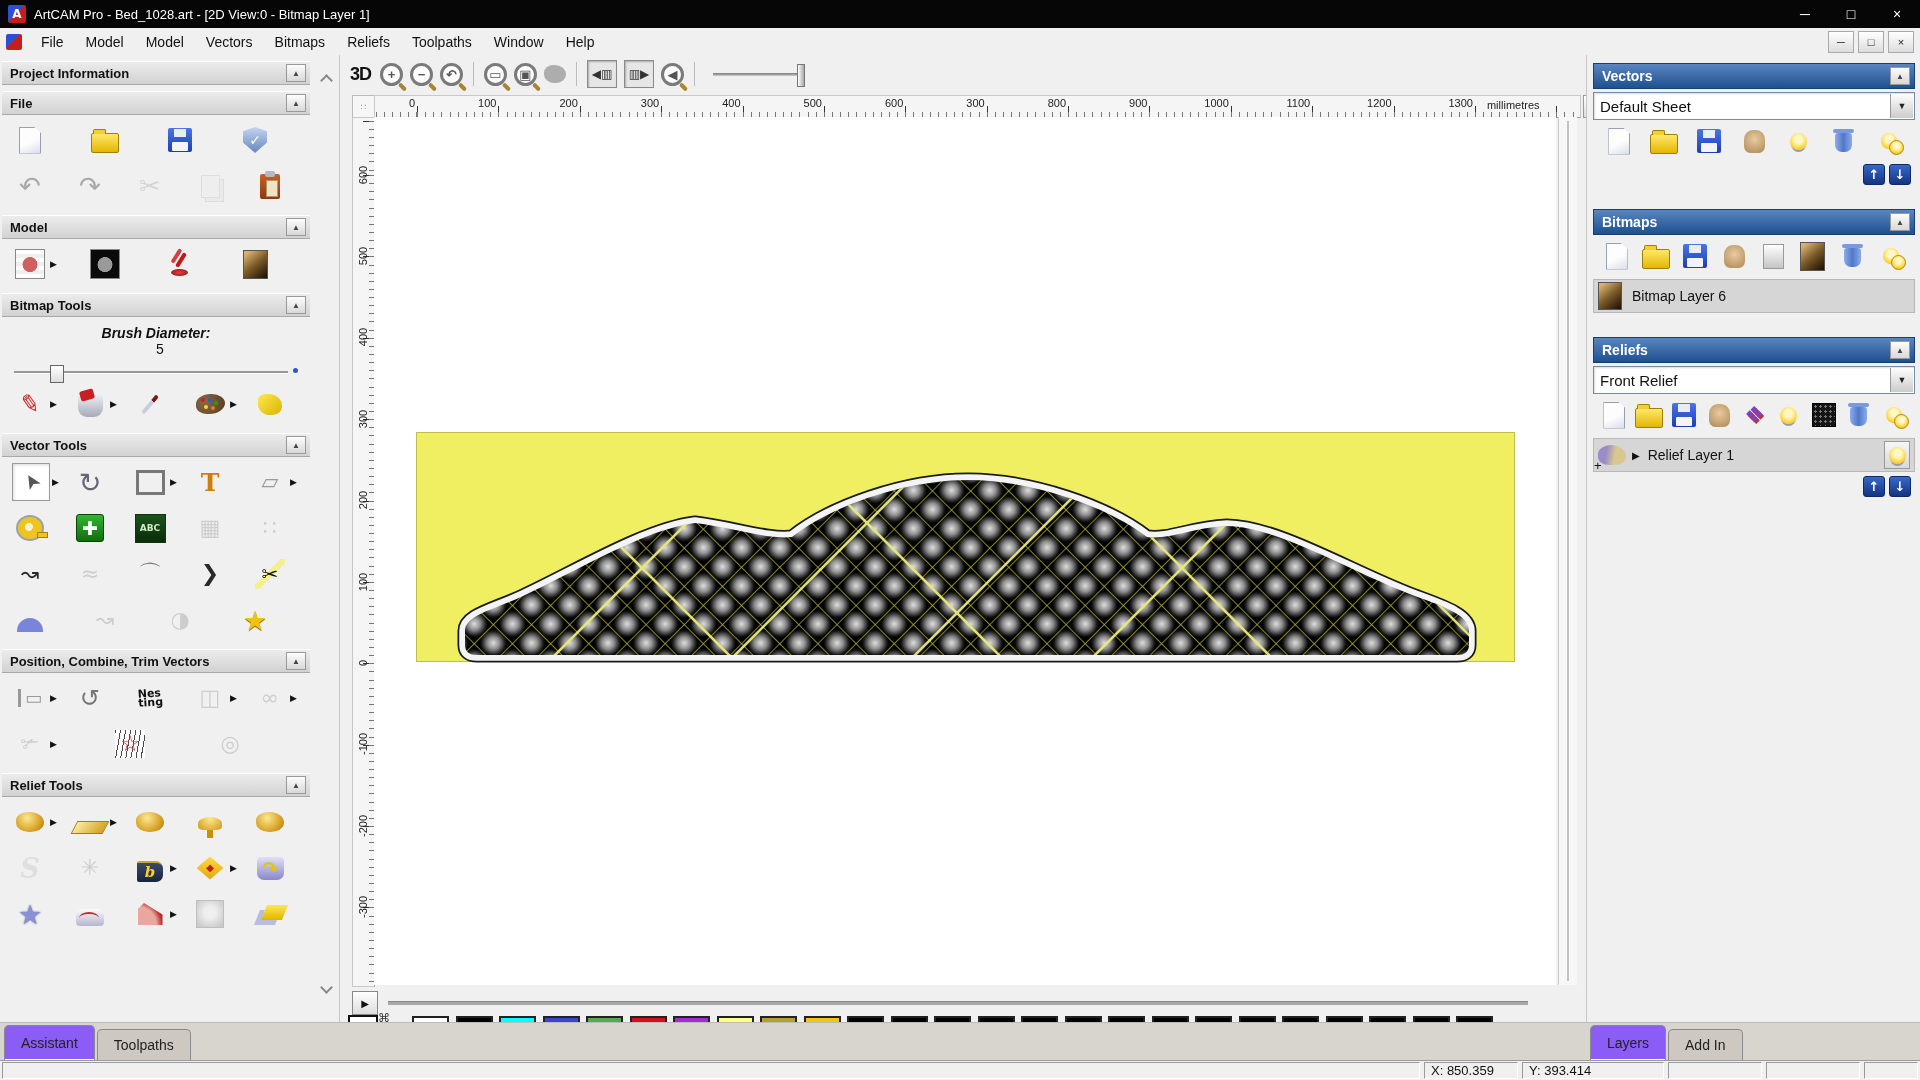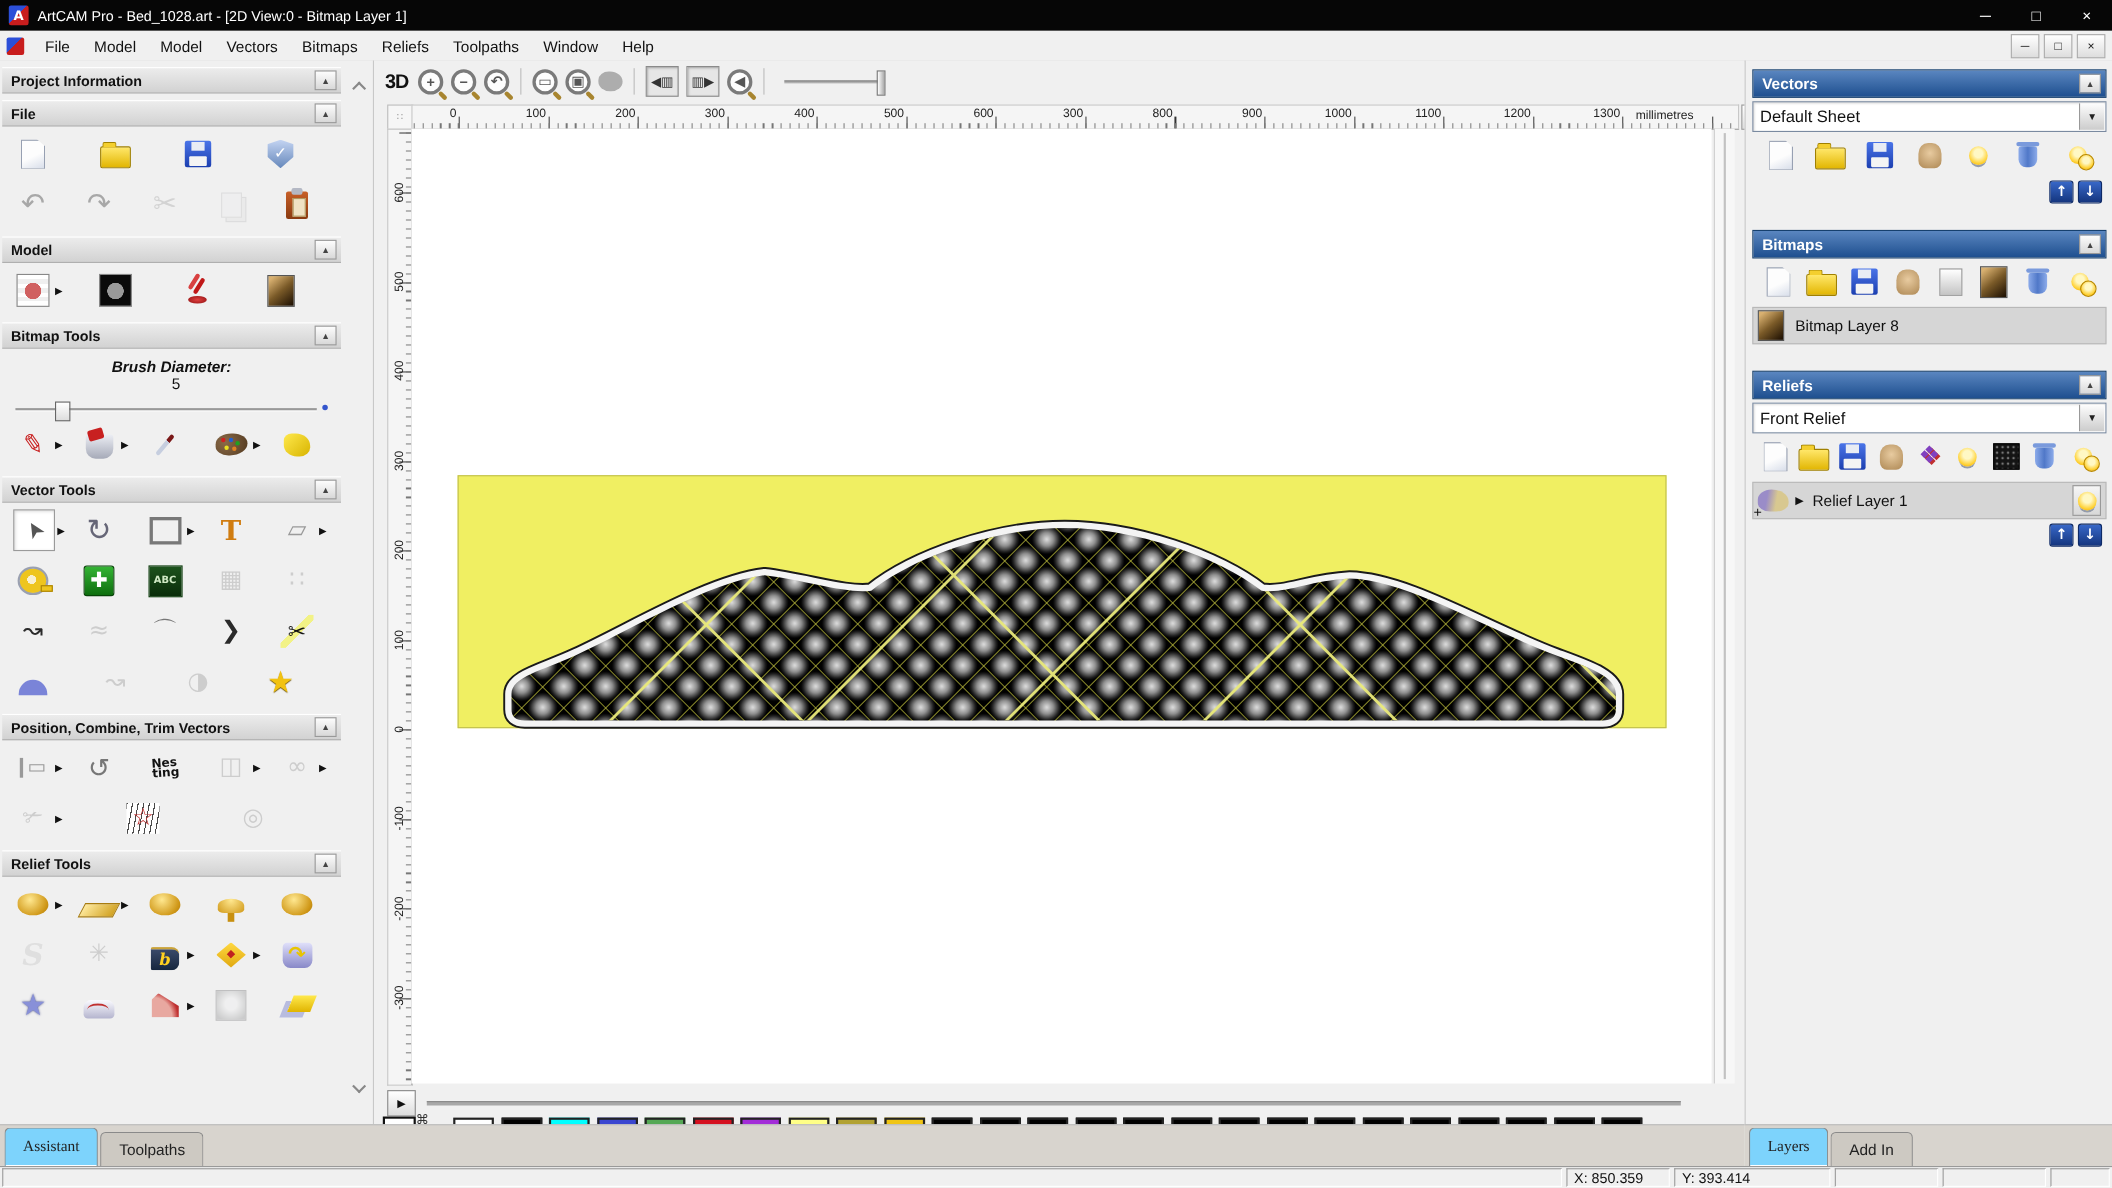--- a/index.html
+++ b/index.html
@@ -167,21 +167,21 @@
   .expander{font-size:10px;color:#111;margin:0 8px 0 4px;}
   .reliefthumb{position:relative;width:28px;height:20px;background:linear-gradient(100deg,#9a8cc8 30%,#d8c890 60%);border-radius:45% 55% 40% 40%;margin-right:2px;}
   .reliefthumb::after{content:'+';position:absolute;left:-4px;bottom:-8px;font-size:13px;color:#111;}
   .monathumb{width:22px;height:26px;background:linear-gradient(140deg,#d8b070 10%,#7a5a28 50%,#241505 95%);border:1px solid #555;margin-right:10px;}
   
   .tabbar{position:absolute;height:38px;background:#d8d4ce;border-top:1px solid #bbb;display:flex;align-items:flex-end;padding-left:4px;box-sizing:border-box;}
   #lefttabs{left:0;top:1022px;width:340px;}
   #righttabs{left:1586px;top:1022px;width:334px;}
   #centerstrip{position:absolute;left:340px;top:1022px;width:1246px;height:38px;background:#d8d4ce;border-top:1px solid #bbb;}
   .tab{height:30px;padding:0 16px;display:flex;align-items:center;font-size:14px;background:#cdc9c2;border:1px solid #8a8a8a;border-bottom:none;border-radius:5px 5px 0 0;margin-right:2px;color:#222;}
-  .tab.active{background:#7dd3fc;height:34px;box-shadow:0 -1px 0 #fff inset;font-family:Liberation Serif, serif;}
+  .tab.active{background:#8b5cf6;height:34px;box-shadow:0 -1px 0 #fff inset;}
   #statusbar{position:absolute;left:0;top:1060px;width:1920px;height:20px;background:#f0f0f0;border-top:1px solid #999;display:flex;align-items:stretch;padding:1px 2px;box-sizing:border-box;gap:4px;}
   .stcell{border:1px solid;border-color:#9a9a9a #fff #fff #9a9a9a;font-size:13px;display:flex;align-items:center;padding:0 6px;color:#111;}
 </style>
 </head>
 <body>
 
 <div id="app">
 
   <div id="titlebar">
     <div class="logo">A</div>
@@ -833,21 +833,21 @@
         </span>
         <span class="tool">
           <span class="ic ic-trash"></span>
         </span>
         <span class="tool">
           <span class="ic ic-bulbs"></span>
         </span>
       </div>
     <div class="layerrow">
       <span class="monathumb"></span>
-      <span>Bitmap Layer 8</span>
+      <span>Bitmap Layer 6</span>
     </div>
 
     <div class="bluehdr" style="margin-top:24px">
       <span>Reliefs</span>
       <span class="rollup">▲</span>
     </div>
     <div class="combo">
       <span>Front Relief</span>
       <span class="drop">▼</span>
     </div>

